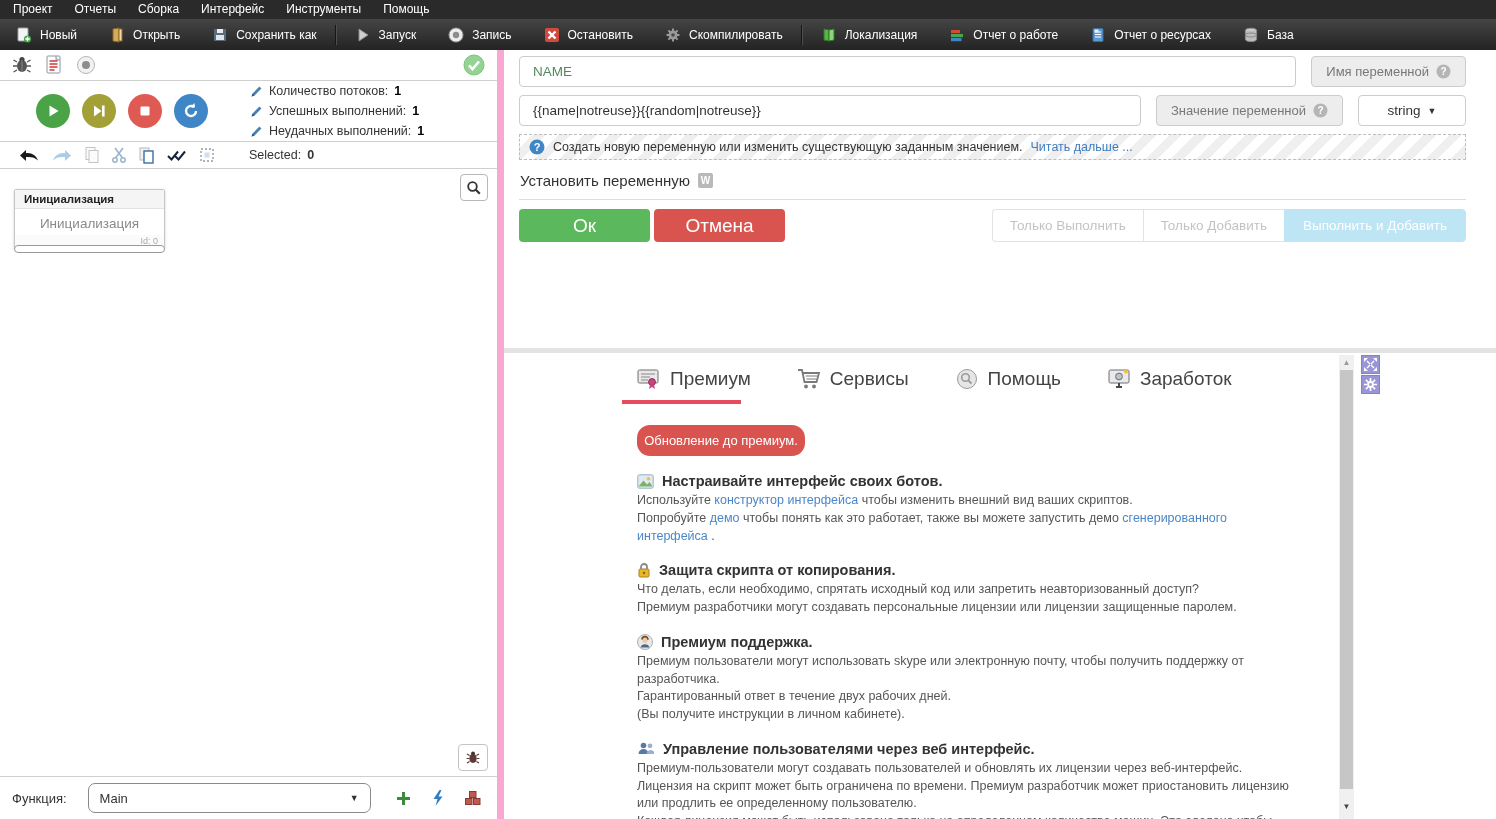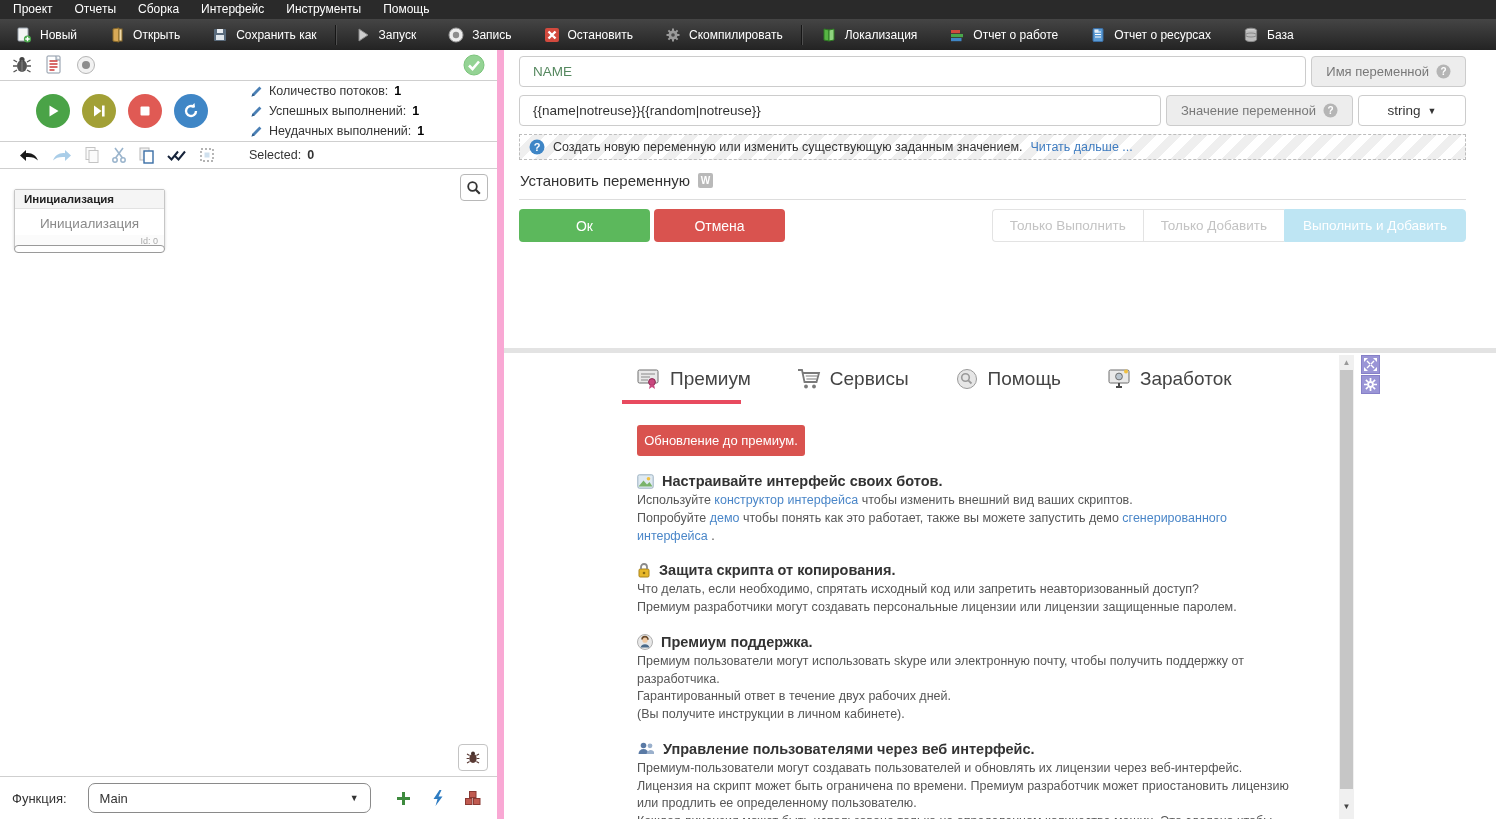--- a/index.html
+++ b/index.html
@@ -41,50 +41,50 @@
   .bug-btn { position:absolute; right:9px; bottom:5px; width:30px; height:27px; border:1px solid #c4c4c4; border-radius:4px; background:#fff; display:flex; align-items:center; justify-content:center; }
   .lfooter { border-top:1px solid #cfcfcf; height:43px; display:flex; align-items:center; padding-left:12px; }
   .func-label { font-size:13px; color:#333; }
   .func-select { margin-left:21px; width:283px; height:30px; border:1px solid #8a8a8a; border-radius:7px; display:flex; align-items:center; justify-content:space-between; padding:0 11px; font-size:13px; color:#333; background:#fff; }
   .func-caret { font-size:9px; color:#333; }
   .func-icons { display:flex; gap:19px; margin-left:24px; }
 
   
   .right { flex:1; display:flex; flex-direction:column; background:#fff; min-width:0; }
   .form-area { height:298px; padding:6px 30px 0 15px; }
-  .frow { display:flex; gap:5px; margin-bottom:8px; }
+  .frow { display:flex; gap:15px; margin-bottom:8px; }
   .inputbox { border:1px solid #ccc; border-radius:4px; height:31px; display:flex; align-items:center; padding:0 13px; font-size:13.5px; background:#fff; }
   .in-name { flex:1; color:#55885f; }
   .in-value { flex:1; color:#333; }
   .label-box { background:#ededed; border:1px solid #ccc; border-radius:4px; height:31px; display:flex; align-items:center; justify-content:center; gap:7px; color:#787878; font-size:13px; padding:0 14px; white-space:nowrap; }
   .select-box { background:#fff; border:1px solid #ccc; border-radius:4px; height:31px; width:108px; display:flex; align-items:center; justify-content:center; gap:7px; color:#333; font-size:13.5px; }
   .sel-caret { font-size:9px; color:#333; }
   .banner { border:1px dashed #bdbdbd; height:26px; background:repeating-linear-gradient(135deg,#ffffff 0 9px,#efefef 9px 18px); display:flex; align-items:center; gap:8px; padding:0 9px; font-size:12.5px; color:#333; margin-bottom:9px; white-space:nowrap; }
   .banner .lnk { color:#3f7cc0; cursor:pointer; }
   .subtitle { font-size:15px; color:#333; display:flex; align-items:center; gap:8px; padding:3px 0 10px 1px; }
   .w-badge { width:15px; height:15px; background:#b9b9b9; border-radius:2px; color:#fff; font-size:10px; font-weight:bold; display:flex; align-items:center; justify-content:center; }
   .fdivider { border-bottom:1px solid #ddd; margin-bottom:9px; }
   .btn-row { display:flex; }
-  .btn { height:33px; border-radius:4px; color:#fff; font-size:14px; display:flex; align-items:center; justify-content:center; cursor:default; }
+  .btn { height:33px; border-radius:4px; color:#fff; font-size:19px; display:flex; align-items:center; justify-content:center; cursor:default; }
   .btn-ok { width:131px; background:#5cb85c; }
   .btn-cancel { width:131px; background:#d9534f; margin-left:4px; }
   .btn-group { margin-left:auto; display:flex; }
   .btn-ghost { height:33px; background:#fff; border:1px solid #e3e3e3; color:#c3c3c3; font-size:13.5px; display:flex; align-items:center; justify-content:center; padding:0 17px; }
   .btn-ghost.first { border-radius:4px 0 0 4px; border-right:none; }
   .btn-ghost.mid { border-right:none; }
   .btn-lightblue { height:33px; background:#bee5f3; border:1px solid #bee5f3; color:#fff; font-size:13.5px; display:flex; align-items:center; justify-content:center; padding:0 18px; border-radius:0 4px 4px 0; }
   .h-splitter { height:5px; background:#e3e3e3; }
 
   
   .bottom { flex:1; display:flex; min-height:0; }
   .content { width:835px; padding:0 45px 0 133px; overflow:hidden; }
   .tabs { display:flex; gap:46px; margin-top:15px; }
   .tab { display:flex; align-items:center; gap:9px; font-size:19px; color:#444; position:relative; padding-bottom:14px; cursor:default; }
   .tab-underline { position:absolute; left:-15px; bottom:0; height:4px; width:119px; background:#e84a5f; }
-  .upgrade-btn { margin-top:21px; width:168px; height:31px; background:#d9534f; border-radius:3px; color:#fff; font-size:13px; display:flex; align-items:center; justify-content:center; cursor:default; }
+  .upgrade-btn { margin-top:21px; width:168px; height:31px; background:#d9534f; border-radius:13px; color:#fff; font-size:13px; display:flex; align-items:center; justify-content:center; cursor:default; }
   .section { margin-top:17px; }
   .section-title { font-size:14.5px; font-weight:bold; color:#333; display:flex; align-items:center; gap:8px; margin-bottom:3px; }
   .sec-p { font-size:12.5px; color:#565656; line-height:1.42; }
   .sec-p .lnk { color:#4a86c8; cursor:pointer; }
 
   .vscroll { width:15px; background:#f0f0f0; position:relative; margin-top:2px; }
   .vs-up { position:absolute; top:3px; left:0; width:15px; text-align:center; color:#9a9a9a; font-size:8px; }
   .vs-thumb { position:absolute; top:15px; bottom:30px; left:1px; right:1px; background:#c6c6c6; }
   .vs-down { position:absolute; bottom:8px; left:0; width:15px; text-align:center; color:#444; font-size:8px; }
   .gutter { flex:1; position:relative; }

